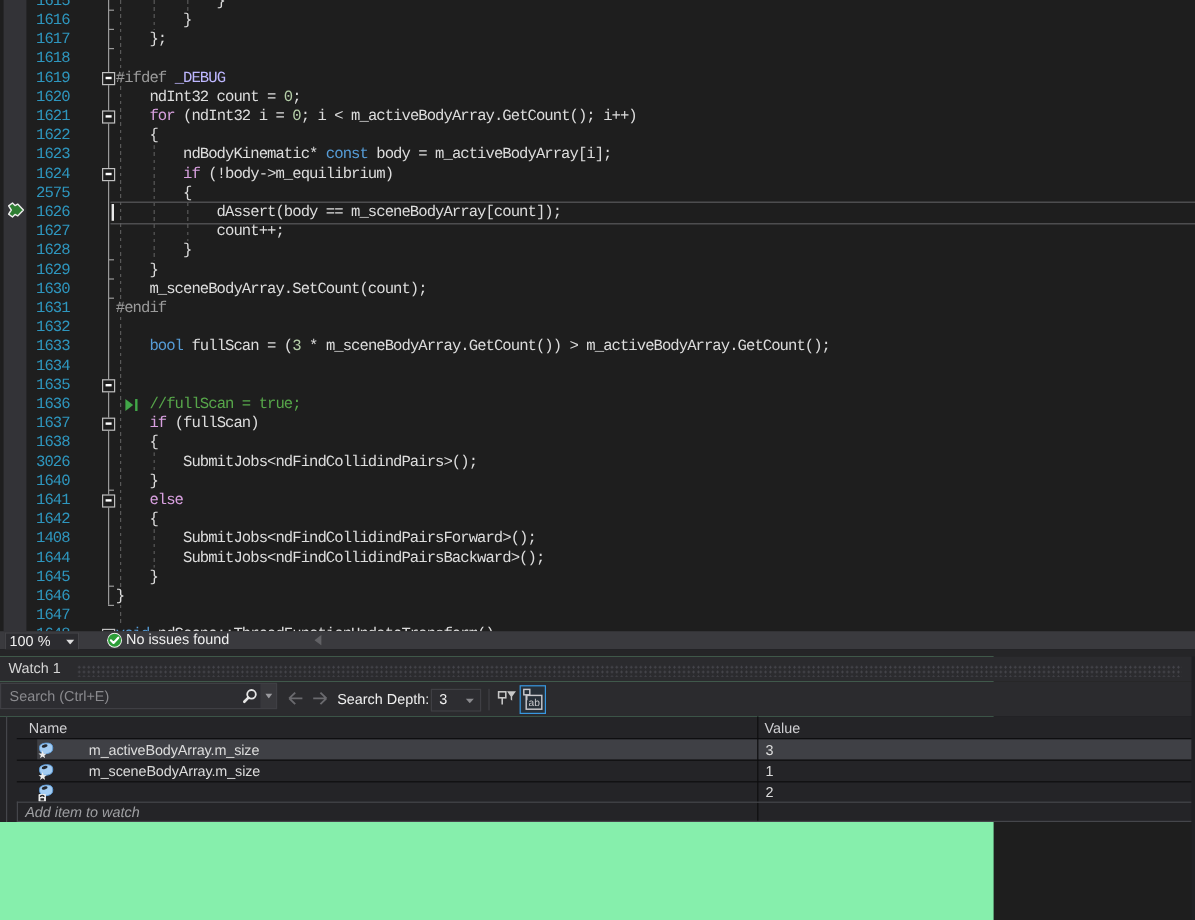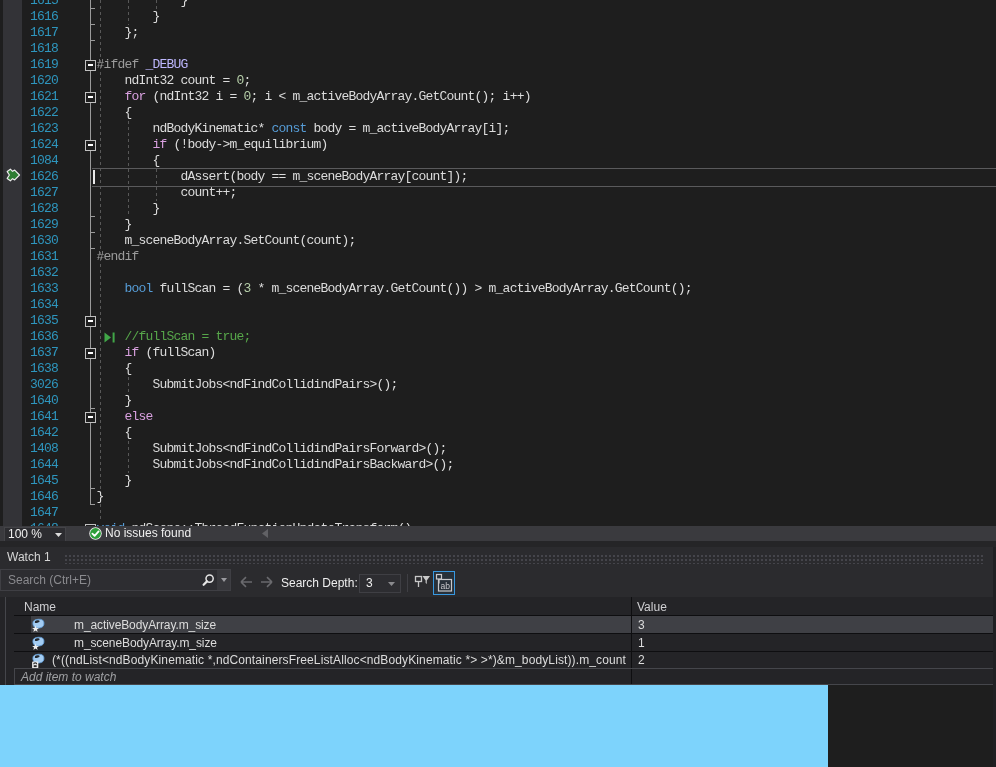--- a/index.html
+++ b/index.html
@@ -14,21 +14,21 @@
 #oline{position:absolute;left:90px;top:0;width:1px;height:504px;background:#9a9a9a;}
 .otick{position:absolute;left:90px;width:5px;height:1px;background:#9a9a9a;}
 .obox{position:absolute;left:85px;width:9px;height:9px;border:1px solid #c0c0c0;background:#1e1e1e;}
 .minus{position:absolute;left:2px;top:3.5px;width:5px;height:2px;background:#ffffff;}
 #curline{position:absolute;left:92px;top:168px;right:0;height:17px;border-top:1px solid #5a5a5c;border-bottom:1px solid #5a5a5c;}
 #caret{position:absolute;left:92.5px;top:169.5px;width:2px;height:14.5px;background:#e8e8e8;}
 #bstrip{position:absolute;left:0;top:526px;width:996px;height:15px;background:#3a3a3e;}
 #zoomcb{position:absolute;left:4px;top:0.5px;width:60px;height:13.5px;background:#2c2c30;border:1px solid #434347;}
 .uitxt{font-size:12px;color:#f0f0f0;}
 #gap1{position:absolute;left:0;top:541px;width:996px;height:6px;background:#252527;}
-#watch{position:absolute;left:0;top:547px;width:828px;height:220px;background:#7dd3fc;}
+#watch{position:absolute;left:0;top:547px;width:828px;height:220px;background:#86efac;}
 #wtitle{position:absolute;left:0;top:0;width:996px;height:21px;background:#2b2b2e;}
 #wdots{position:absolute;left:64px;top:7px;width:921px;height:10px;
  background-image:radial-gradient(circle,#45454b 0.8px,transparent 1px);
  background-size:4px 4px;}
 #wtoolbar{position:absolute;left:0;top:21px;width:996px;height:29px;background:#2b2b2e;}
 #sbox{position:absolute;left:0;top:1px;width:229px;height:20px;background:#2d2d31;border:1px solid #3f3f44;}
 #sbtn{position:absolute;right:0;top:0;width:13px;height:20px;background:#38383c;}
 #dcombo{position:absolute;left:359px;top:5.5px;width:40px;height:17px;background:#2d2d31;border:1px solid #3f3f44;}
 #tsep{position:absolute;left:407px;top:6px;width:1px;height:18px;background:#3f3f44;}
 #icon2{position:absolute;left:433px;top:2.5px;width:20px;height:22px;background:#273039;border:1.5px solid #3898e0;}
@@ -85,21 +85,21 @@
   <div class="row" style="top:-7.5px"><span class="ln">1615</span><span class="code"><span class="t">            }</span></span></div>
 <div class="row" style="top:8.5px"><span class="ln">1616</span><span class="code"><span class="t">        }</span></span></div>
 <div class="row" style="top:24.5px"><span class="ln">1617</span><span class="code"><span class="t">    };</span></span></div>
 <div class="row" style="top:40.5px"><span class="ln">1618</span><span class="code"></span></div>
 <div class="row" style="top:56.5px"><span class="ln">1619</span><span class="code"><span class="p">#ifdef</span><span class="t"> </span><span class="d">_DEBUG</span></span></div>
 <div class="row" style="top:72.5px"><span class="ln">1620</span><span class="code"><span class="t">    ndInt32 count = </span><span class="n">0</span><span class="t">;</span></span></div>
 <div class="row" style="top:88.5px"><span class="ln">1621</span><span class="code"><span class="t">    </span><span class="c">for</span><span class="t"> (ndInt32 i = </span><span class="n">0</span><span class="t">; i &lt; m_activeBodyArray.GetCount(); i++)</span></span></div>
 <div class="row" style="top:104.5px"><span class="ln">1622</span><span class="code"><span class="t">    {</span></span></div>
 <div class="row" style="top:120.5px"><span class="ln">1623</span><span class="code"><span class="t">        ndBodyKinematic* </span><span class="k">const</span><span class="t"> body = m_activeBodyArray[i];</span></span></div>
 <div class="row" style="top:136.5px"><span class="ln">1624</span><span class="code"><span class="t">        </span><span class="c">if</span><span class="t"> (!body-&gt;m_equilibrium)</span></span></div>
-<div class="row" style="top:152.5px"><span class="ln">1084</span><span class="code"><span class="t">        {</span></span></div>
+<div class="row" style="top:152.5px"><span class="ln">2575</span><span class="code"><span class="t">        {</span></span></div>
 <div class="row" style="top:168.5px"><span class="ln">1626</span><span class="code"><span class="t">            dAssert(body == m_sceneBodyArray[count]);</span></span></div>
 <div class="row" style="top:184.5px"><span class="ln">1627</span><span class="code"><span class="t">            count++;</span></span></div>
 <div class="row" style="top:200.5px"><span class="ln">1628</span><span class="code"><span class="t">        }</span></span></div>
 <div class="row" style="top:216.5px"><span class="ln">1629</span><span class="code"><span class="t">    }</span></span></div>
 <div class="row" style="top:232.5px"><span class="ln">1630</span><span class="code"><span class="t">    m_sceneBodyArray.SetCount(count);</span></span></div>
 <div class="row" style="top:248.5px"><span class="ln">1631</span><span class="code"><span class="p">#endif</span></span></div>
 <div class="row" style="top:264.5px"><span class="ln">1632</span><span class="code"></span></div>
 <div class="row" style="top:280.5px"><span class="ln">1633</span><span class="code"><span class="t">    </span><span class="k">bool</span><span class="t"> fullScan = (</span><span class="n">3</span><span class="t"> * m_sceneBodyArray.GetCount()) &gt; m_activeBodyArray.GetCount();</span></span></div>
 <div class="row" style="top:296.5px"><span class="ln">1634</span><span class="code"></span></div>
 <div class="row" style="top:312.5px"><span class="ln">1635</span><span class="code"><span class="t">    </span></span></div>
@@ -213,19 +213,18 @@
         <path d="M3.4,2.3 C5.5,1.0 9.6,0.9 11.4,1.9 C13.2,2.9 13.4,6.3 12.3,8.0 C11.2,9.7 7.5,10.5 5.1,9.9 C2.8,9.3 1.7,7.2 1.9,5.0 C2.0,3.7 2.5,2.8 3.4,2.3 Z" fill="#a3ccf2" stroke="#5e9cd8" stroke-width="0.8"></path>
         <ellipse cx="6.2" cy="3.6" rx="2.5" ry="1.3" transform="rotate(-14 6.2 3.6)" fill="#23282f"></ellipse>
         <rect x="1.1" y="8.6" width="6.2" height="6.6" rx="0.8" fill="#ededed"></rect>
         <path d="M2.7,11.2 A1.5,1.3 0 0 1 5.7,11.2" fill="none" stroke="#2a2a2c" stroke-width="1.1"></path>
         <rect x="2.7" y="12.2" width="3" height="1.9" fill="#2a2a2c"></rect>
       </svg>
     <span class="wtxt witem" style="left:52px;top:21px;">m_activeBodyArray.m_size</span>
     <span class="wtxt" style="left:638px;top:21px;">3</span>
     <span class="wtxt witem" style="left:52px;top:39px;">m_sceneBodyArray.m_size</span>
     <span class="wtxt" style="left:638px;top:39px;">1</span>
-    <span class="wtxt witem3" style="left:52px;top:56px;">(*((ndList&lt;ndBodyKinematic *,ndContainersFreeListAlloc&lt;ndBodyKinematic *&gt; &gt;*)&amp;m_bodyList)).m_count</span>
     <span class="wtxt" style="left:638px;top:56px;">2</span>
     <div id="addbox"></div>
     <span class="wtxt" style="left:21px;top:73px;color:#9fa0a3;font-style:italic;">Add item to watch</span>
       </div>
   <div id="redge"></div>
 </div>
 
 </body></html>

